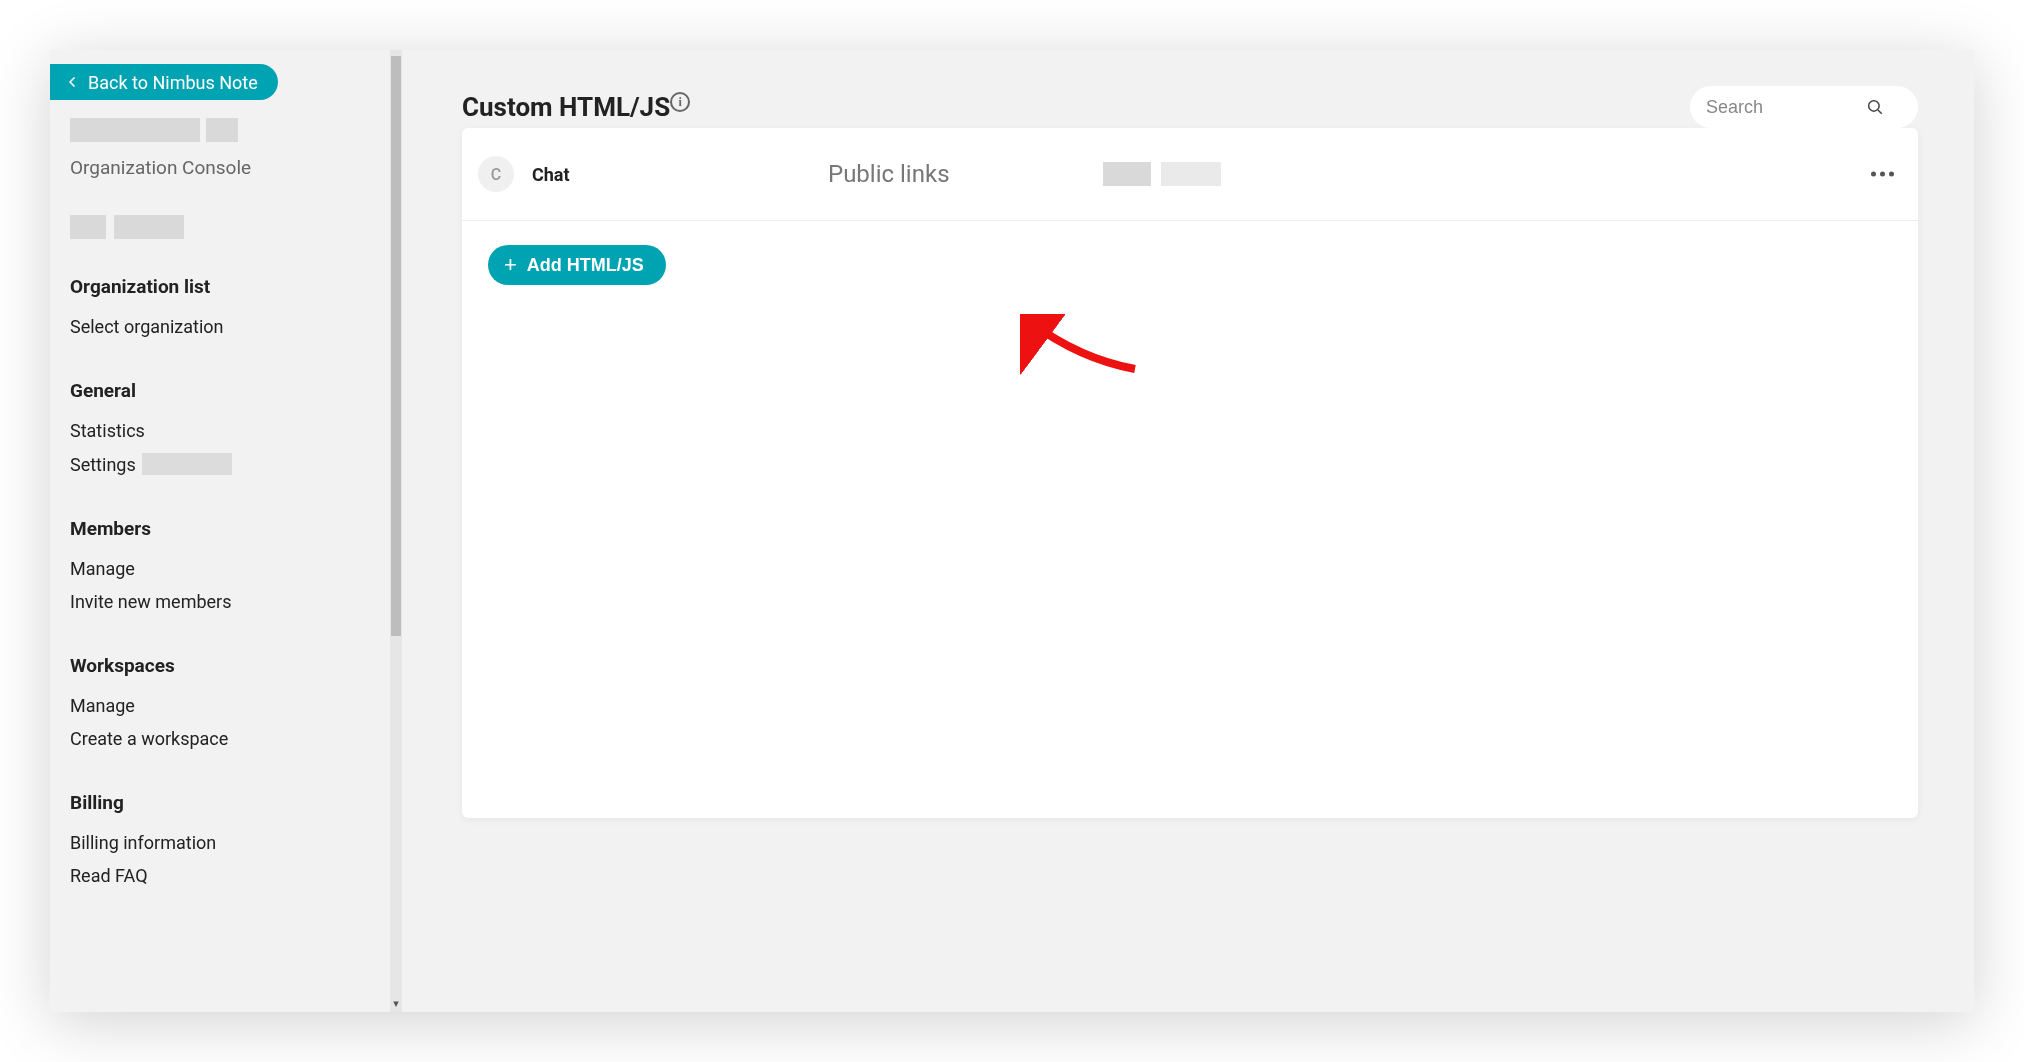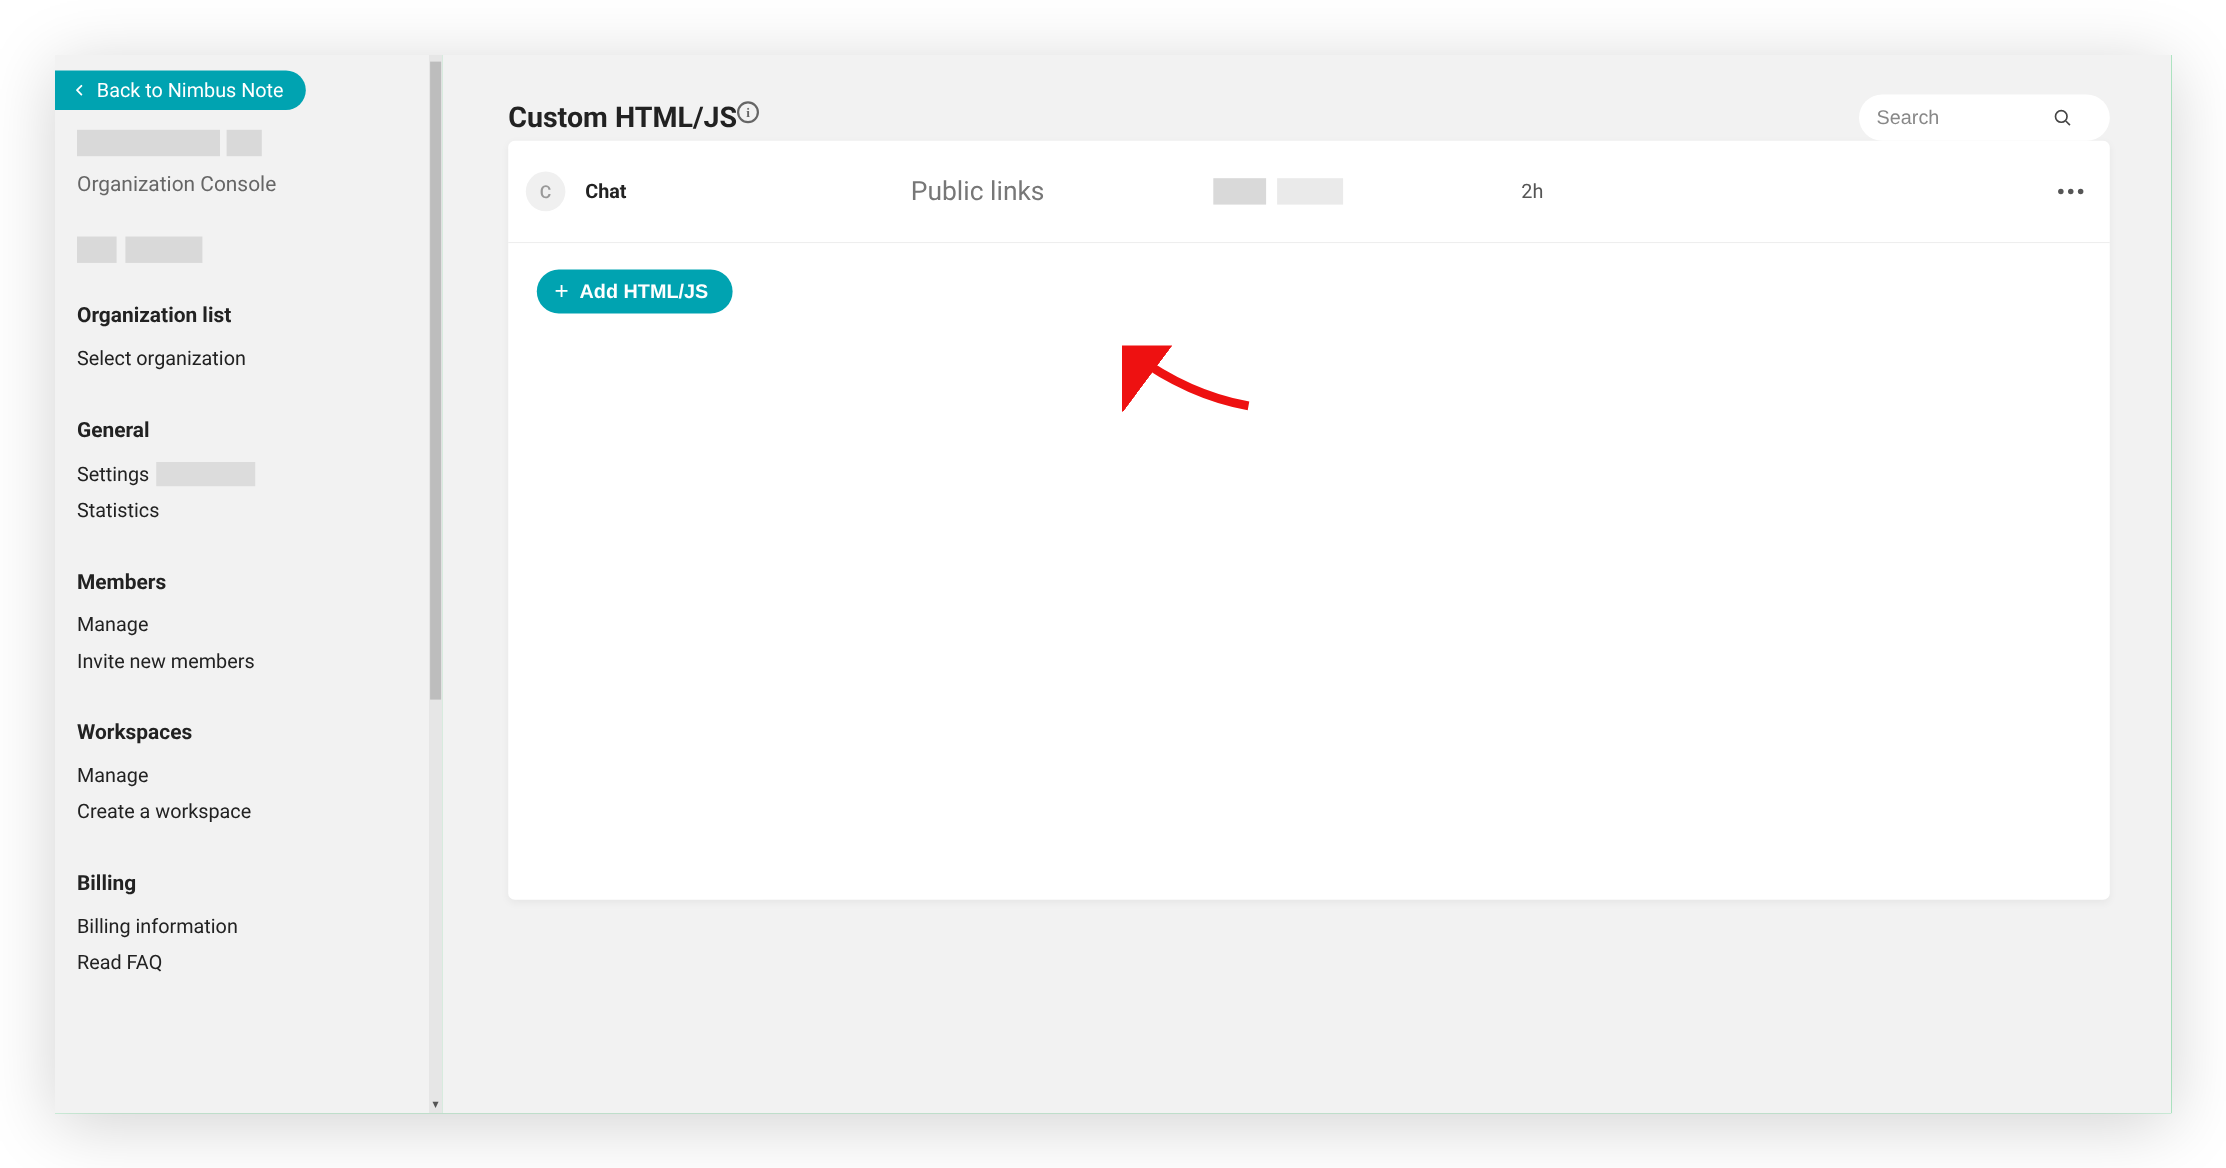--- a/index.html
+++ b/index.html
@@ -9,21 +9,21 @@
       color: #333;
       width: 2024px;
       height: 1062px;
       position: relative;
       padding: 50px;
     }
     .app-shell {
       width: 100%;
       height: 100%;
       display: flex;
-      background: #22c55e;
+      background: #1d4ed8;
       box-shadow: 0 10px 60px rgba(0,0,0,0.18);
       position: relative;
       overflow: hidden;
     }
     
     .sidebar {
       width: 352px;
       background: #f2f2f2;
       position: relative;
       padding-top: 0;
@@ -255,25 +255,25 @@
       </div>
     </div>
 
     <div class="sb-section">
       <div class="sb-heading">Organization list</div>
       <div class="sb-item">Select organization</div>
     </div>
 
     <div class="sb-section">
       <div class="sb-heading">General</div>
+      <div class="sb-item">Statistics</div>
       <div class="sb-item settings">
         <span>Settings</span>
         <span class="set-red"></span>
       </div>
-      <div class="sb-item">Statistics</div>
     </div>
 
     <div class="sb-section">
       <div class="sb-heading">Members</div>
       <div class="sb-item">Manage</div>
       <div class="sb-item">Invite new members</div>
     </div>
 
     <div class="sb-section">
       <div class="sb-heading">Workspaces</div>
@@ -313,21 +313,20 @@
       <div class="row">
         <div class="col-name">
           <span class="avatar-chip">C</span>
           <span class="name-text">Chat</span>
         </div>
         <div class="col-where where-text">Public links</div>
         <div class="col-author author-redacted">
           <span style="width:48px;"></span>
             <span style="width:60px; background:#eaeaea;"></span>
         </div>
-        <div class="col-edited edited-text">2h</div>
         <div class="more-dots">
           <span></span>
             <span></span>
             <span></span>
         </div>
       </div>
 
       <button class="add-btn">
         <span class="plus">+</span>
         <span>Add HTML/JS</span>

